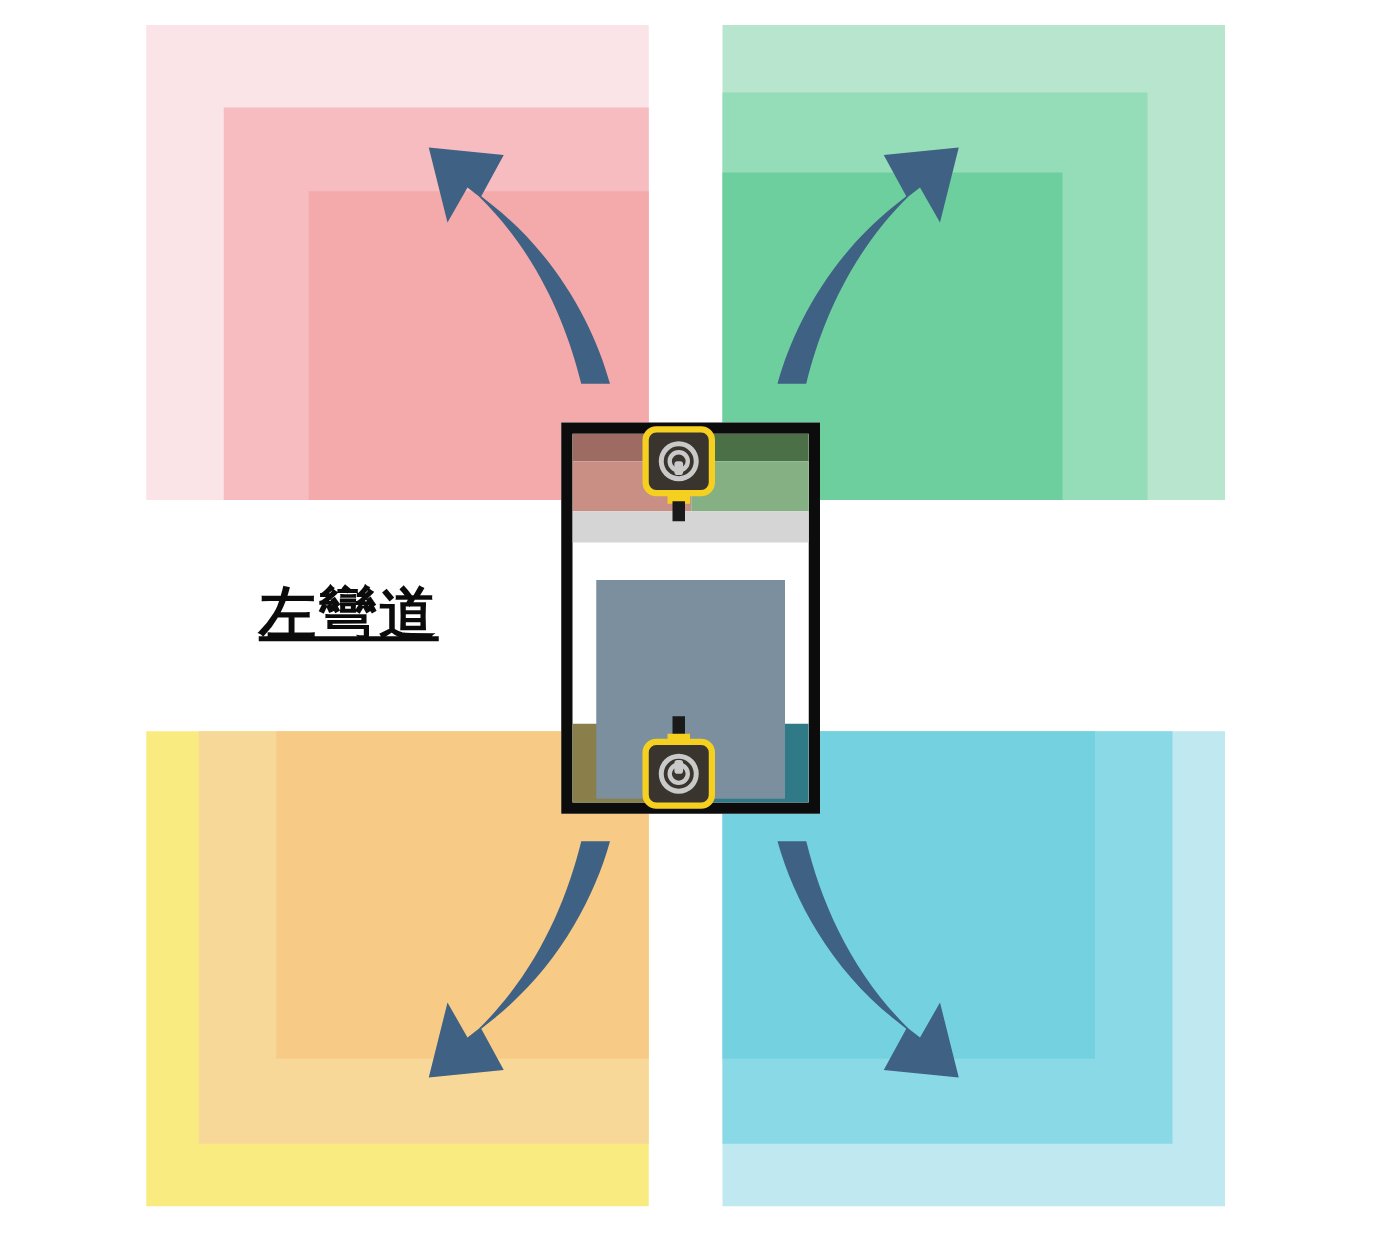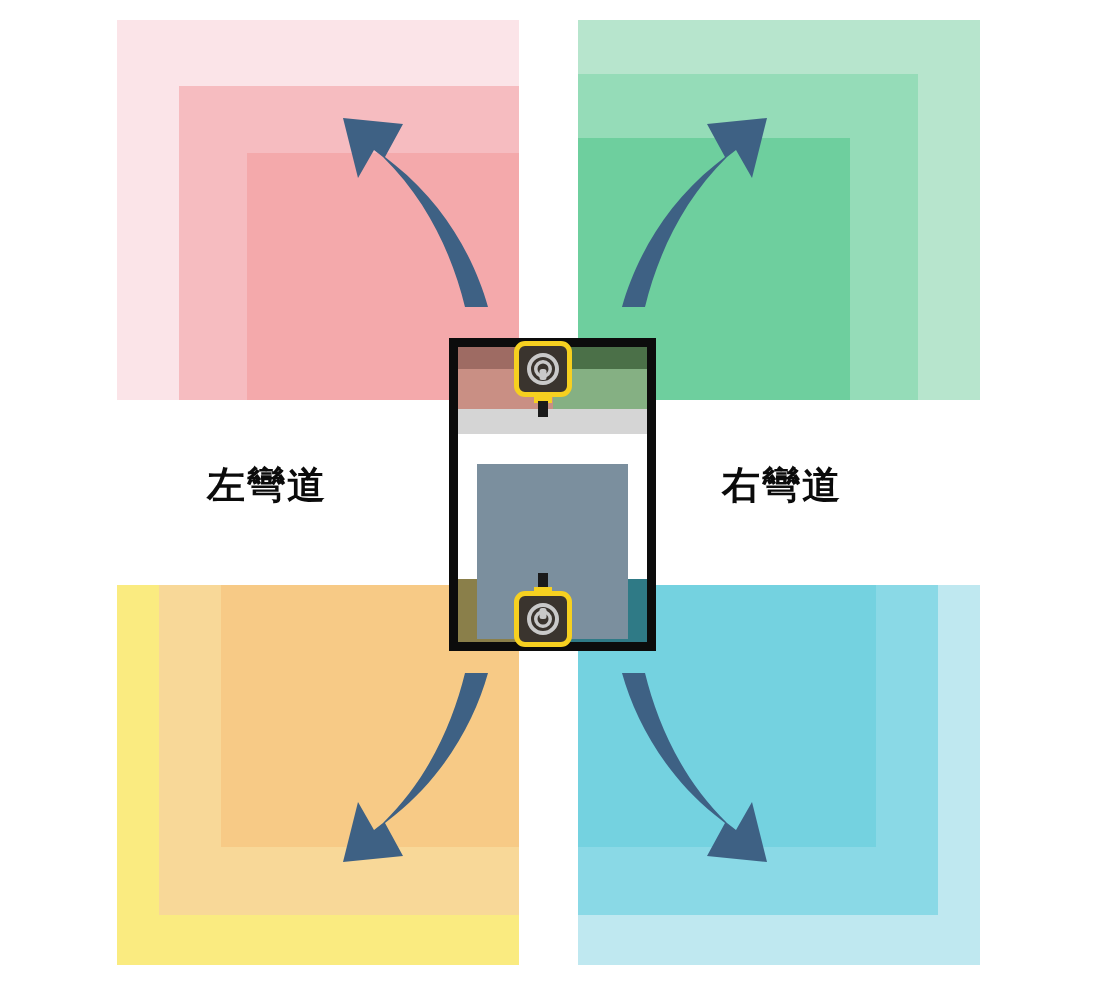--- a/index.html
+++ b/index.html
@@ -47,26 +47,27 @@
   
   .arrow-svg { position: absolute; overflow: visible; }
   #arrow-tl { left: 325px; top: 110px; }
   #arrow-tr { left: 595px; top: 110px; }
   #arrow-bl { left: 325px; top: 670px; }
   #arrow-br { left: 595px; top: 670px; }
 
   
   .quad-label {
     position: absolute;
-    font-size: 38px;
+    font-size: 46px;
     font-weight: bold;
     color: #0b0b0b;
     letter-spacing: 2px;
     white-space: nowrap;
     font-family: "DejaVu Sans", "Liberation Sans", sans-serif;
+    text-decoration: underline;
   }
   #label-left  { left: 207px; top: 460px; }
   #label-right { left: 722px; top: 460px; }
 
   
   #device-frame {
     position: absolute;
     left: 449px;
     top: 338px;
     width: 207px;
@@ -183,21 +184,20 @@
     <path d="M163 3 C150 50 120 105 70 145 L60 153 L78 186 L18 192 L33 132 L49 160 L58 153
              C104 108 128 52 140 3 Z" fill="#3e6184"></path>
   </svg>
 
   <svg class="arrow-svg" id="arrow-br" width="190" height="200" viewBox="0 0 190 200">
     <path d="M27 3 C40 50 70 105 120 145 L130 153 L112 186 L172 192 L157 132 L141 160 L132 153
              C86 108 62 52 50 3 Z" fill="#3e6184"></path>
   </svg>
 
   <div class="quad-label" id="label-left" style="color: rgb(11, 11, 11);">左彎道</div>
-  <div class="quad-label" id="label-right" style="color: rgb(11, 11, 11);">右彎道</div>
 
   <div id="device-frame" style="border-color: rgb(12, 12, 12);">
     <div class="bleed" id="bleed-tl"></div>
     <div class="bleed" id="bleed-tl2"></div>
     <div class="bleed" id="bleed-tr"></div>
     <div class="bleed" id="bleed-tr2"></div>
     <div class="bleed" id="bleed-gray"></div>
     <div class="bleed" id="bleed-bl"></div>
     <div class="bleed" id="bleed-br"></div>
     <div id="screen-box" style="background: rgb(123, 143, 158);"></div>

